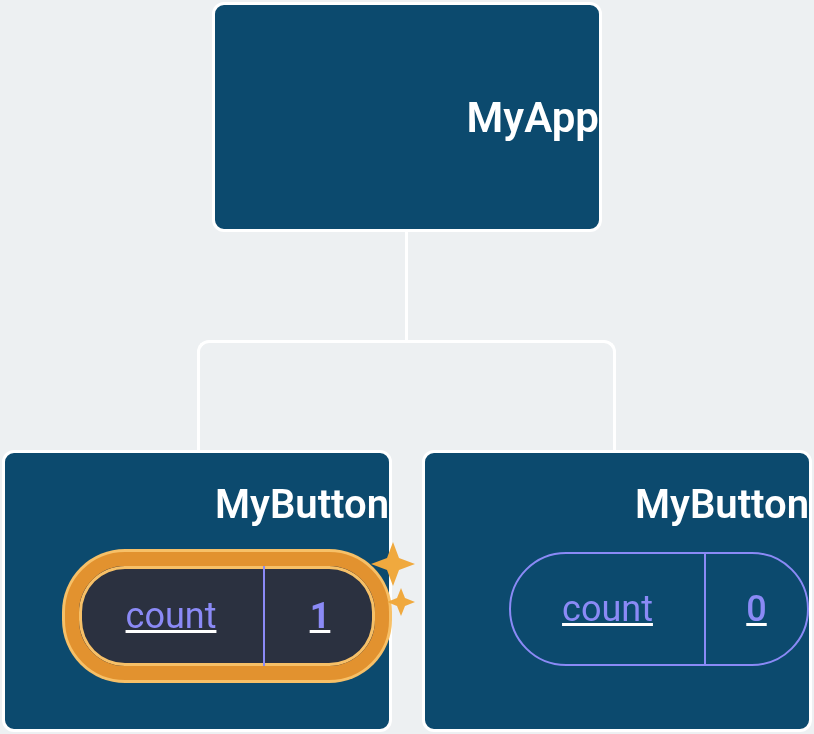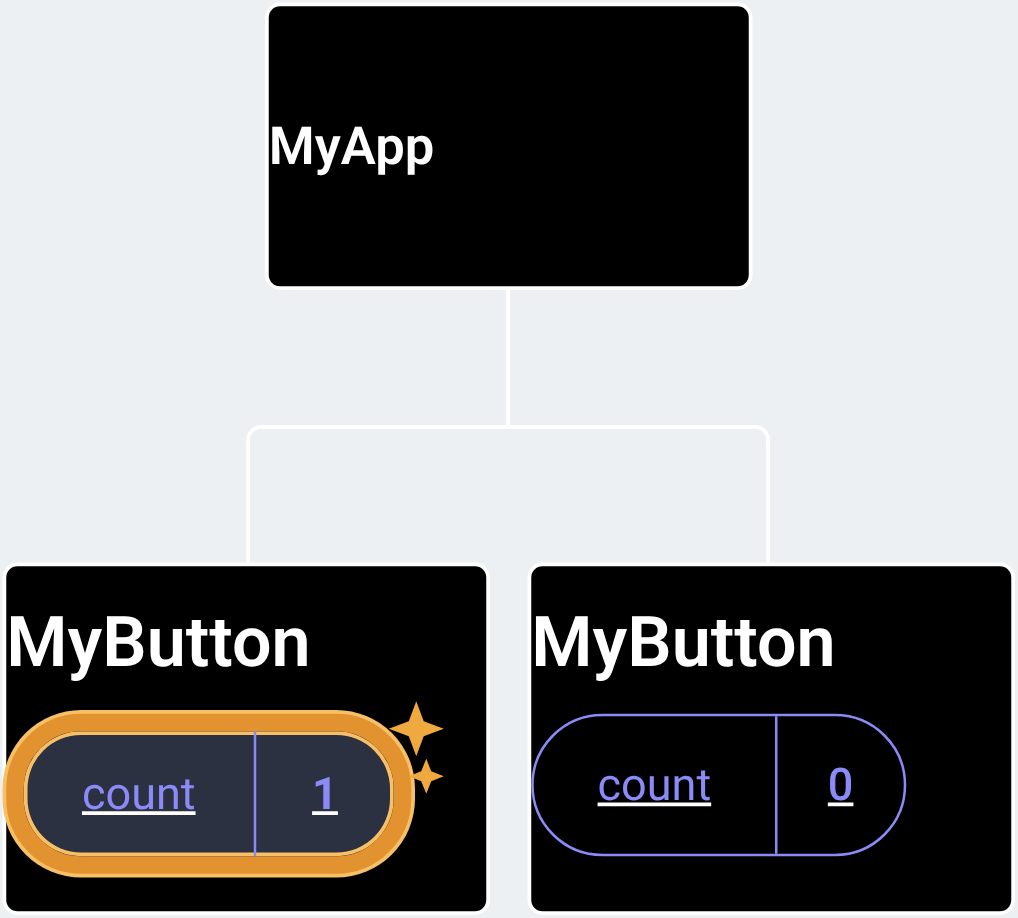--- a/index.html
+++ b/index.html
@@ -7,27 +7,27 @@
     width: 814px;
     height: 734px;
     background: #edf0f2;
     font-family: -apple-system, BlinkMacSystemFont, "Segoe UI", Roboto, Helvetica, Arial, sans-serif;
     position: relative;
     overflow: hidden;
   }
 
   .node {
     position: absolute;
-    background: #000000;
+    background: #0c4a6e;
     border: 3px solid #ffffff;
     border-radius: 12px;
     color: #ffffff;
     display: flex;
     flex-direction: column;
-    align-items: flex-start;
+    align-items: flex-end;
     justify-content: flex-start;
     padding-top: 28px;
   }
 
   .root-node {
     left: 212px;
     top: 2px;
     width: 390px;
     height: 230px;
     justify-content: center;
@@ -42,21 +42,21 @@
   .child-node {
     top: 450px;
     width: 390px;
     height: 282px;
   }
 
   .child-left { left: 2px; }
   .child-right { left: 422px; }
 
   .child-node .label {
-    font-size: 56px;
+    font-size: 40px;
     font-weight: 600;
     margin-bottom: 24px;
   }
 
   .pill {
     display: flex;
     align-items: stretch;
     height: 114px;
     border-radius: 60px;
     overflow: visible;

